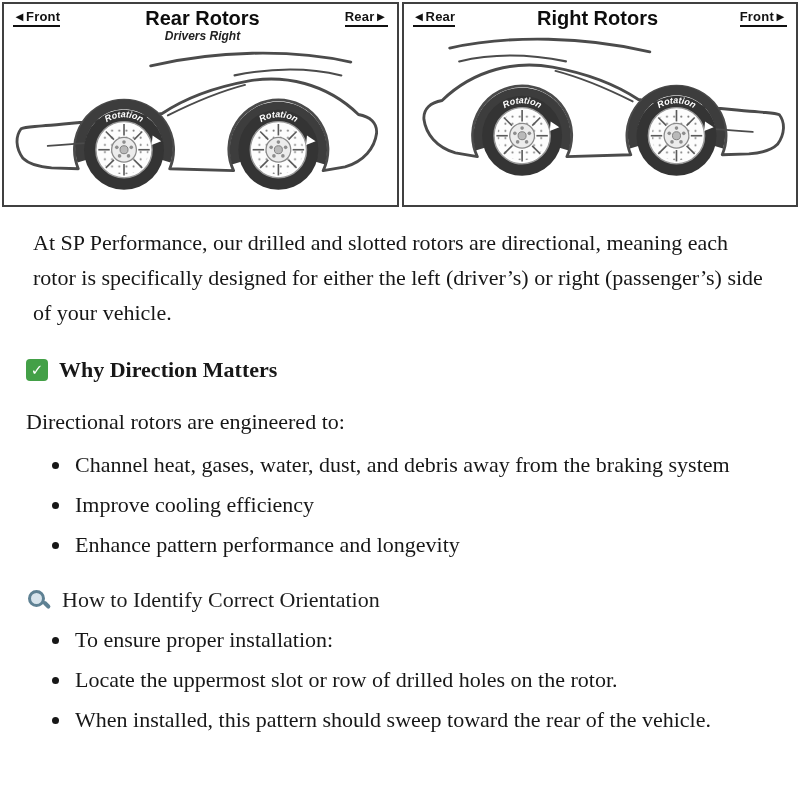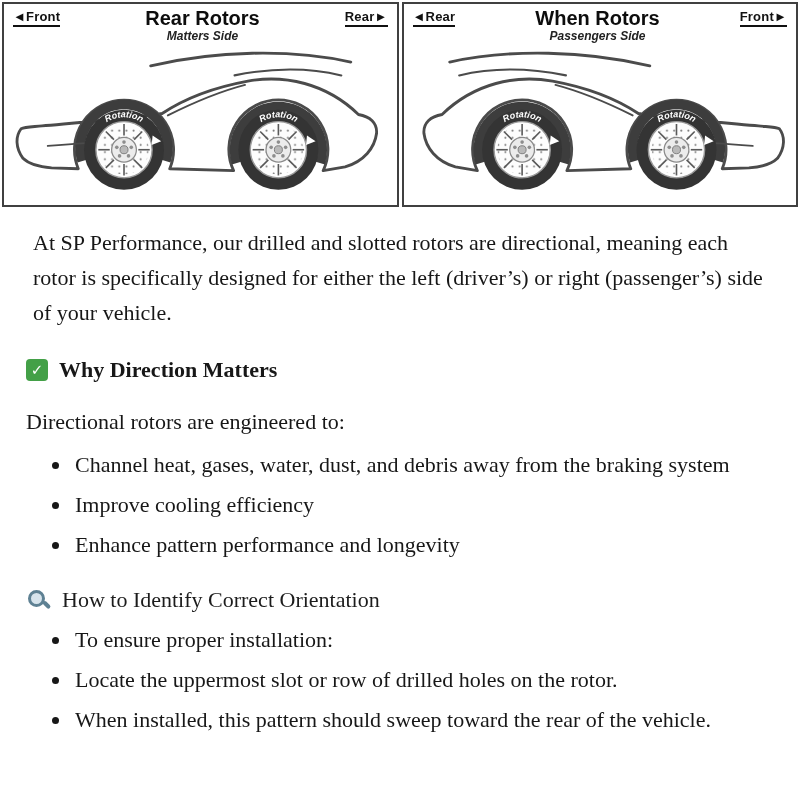--- a/index.html
+++ b/index.html
@@ -90,21 +90,21 @@
     </defs>
   </svg>
 
   <div class="diagram">
 
     <div class="panel">
       <div class="panel-header">
         <span class="dir-label"><span>◄</span><span>Front</span></span>
         <span class="panel-title">
           <div class="t">Rear Rotors</div>
-          <div class="s">Matters Side</div>
+          <div class="s">Drivers Right</div>
         </span>
         <span class="dir-label"><span>Rear</span><span>►</span></span>
       </div>
       <svg class="car" viewBox="0 0 400 170">
         <use href="#car"></use>
         <path id="aLF" d="M 87.5 102 A 34 34 0 0 1 152.5 102" fill="none"></path>
         <path id="aLR" d="M 249.5 102 A 34 34 0 0 1 314.5 102" fill="none"></path>
         <path d="M 150 97 L 159 103 L 149 107 Z" fill="#fff"></path>
         <path d="M 312 97 L 321 103 L 311 107 Z" fill="#fff"></path>
         <text font-size="9.5" fill="#fff" font-weight="bold" font-style="italic" text-anchor="middle" font-family="Liberation Sans, sans-serif">
@@ -113,22 +113,21 @@
         <text font-size="9.5" fill="#fff" font-weight="bold" font-style="italic" text-anchor="middle" font-family="Liberation Sans, sans-serif">
           <textPath href="#aLR" startOffset="50%">Rotation</textPath>
         </text>
       </svg>
     </div>
 
     <div class="panel">
       <div class="panel-header">
         <span class="dir-label"><span>◄</span><span>Rear</span></span>
         <span class="panel-title">
-          <div class="t">When Rotors</div>
-          <div class="s">Passengers Side</div>
+          <div class="t">Right Rotors</div>
         </span>
         <span class="dir-label"><span>Front</span><span>►</span></span>
       </div>
       <svg class="car" viewBox="0 0 400 170">
         <g transform="translate(400,0) scale(-1,1)">
           <use href="#car"></use>
         </g>
         <path id="aRF" d="M 247.5 102 A 34 34 0 0 1 312.5 102" fill="none"></path>
         <path id="aRR" d="M 85.5 102 A 34 34 0 0 1 150.5 102" fill="none"></path>
         <path d="M 310 97 L 319 103 L 309 107 Z" fill="#fff"></path>

